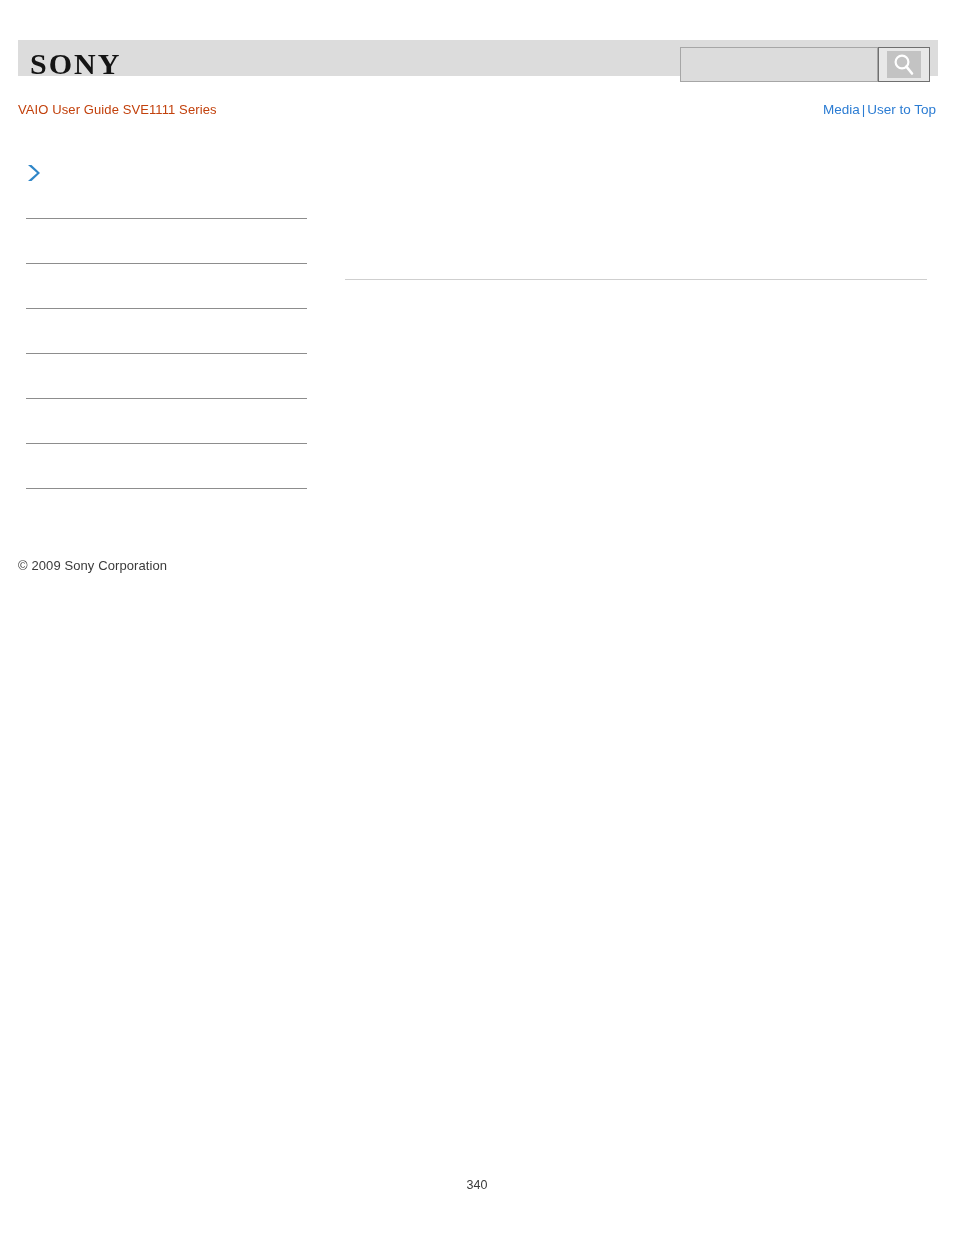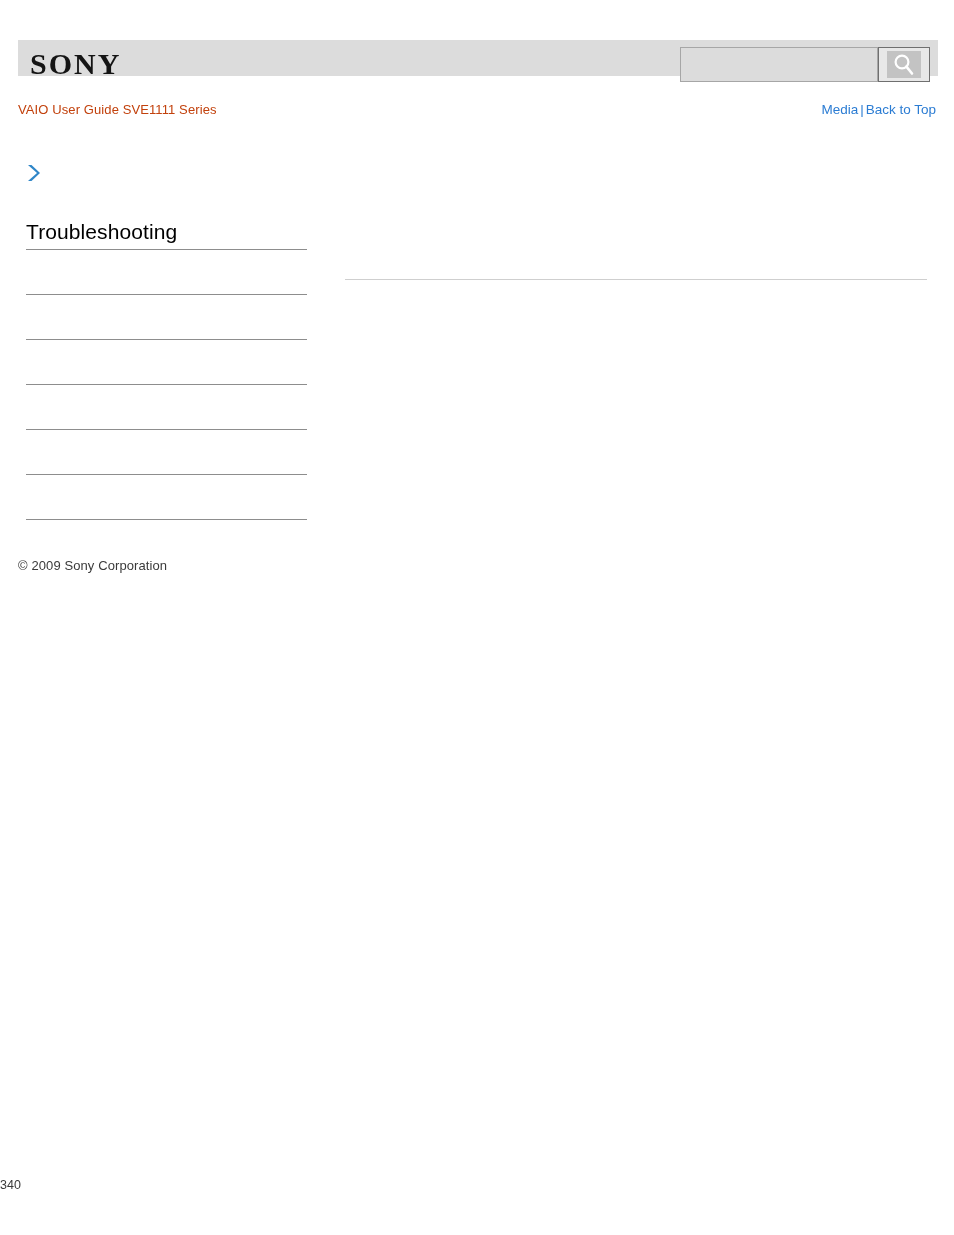--- a/index.html
+++ b/index.html
@@ -194,21 +194,21 @@
     height: 0;
     border-top: 1px solid #cfcfcf;
   }
 
   
   .page-number {
     position: absolute;
     left: 0;
     right: 0;
     top: 1178px;
-    text-align: left;
+    text-align: center;
     font-size: 12.5px;
     color: #3a3a3a;
   }
 </style>
 </head>
 <body>
 
 <div class="header-band">
 
   <div class="sony-logo">SONY</div>
@@ -222,31 +222,30 @@
           <line x1="14.4" y1="13.6" x2="20" y2="20.5" stroke="#ffffff" stroke-width="2.6" stroke-linecap="round"></line>
         </svg>
       </span>
     </button>
   </div>
 </div>
 
 <div class="guide-title">VAIO User Guide SVE1111 Series</div>
 
 <div class="top-links">
-  <a href="#">Media</a><span class="sep">|</span><a href="#">Back to Top</a>
+  <a href="#">Media</a><span class="sep">|</span><a href="#">User to Top</a>
 </div>
 
 <div class="chevron-icon">
   <svg width="20" height="22" viewBox="0 0 20 22" aria-hidden="true">
     <path d="M4 3 L13 11 L4 19 L7.5 19 L16 11 L7.5 3 Z" fill="#2f86c8"></path>
   </svg>
 </div>
 
 <div class="sidebar">
-  <h1 class="sidebar-title">Troubleshooting</h1>
   <div class="sidebar-rule"></div>
 
   <div class="sidebar-item">
     <span></span>
   </div>
   <div class="sidebar-item">
     <span></span>
   </div>
   <div class="sidebar-item">
     <span></span>

